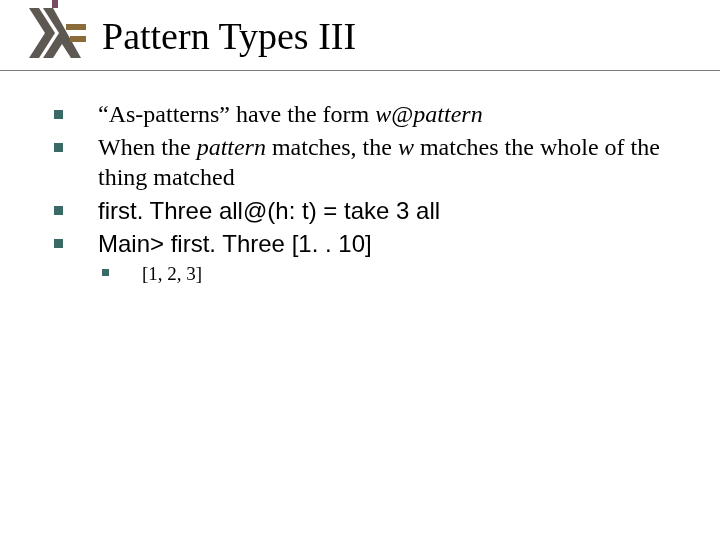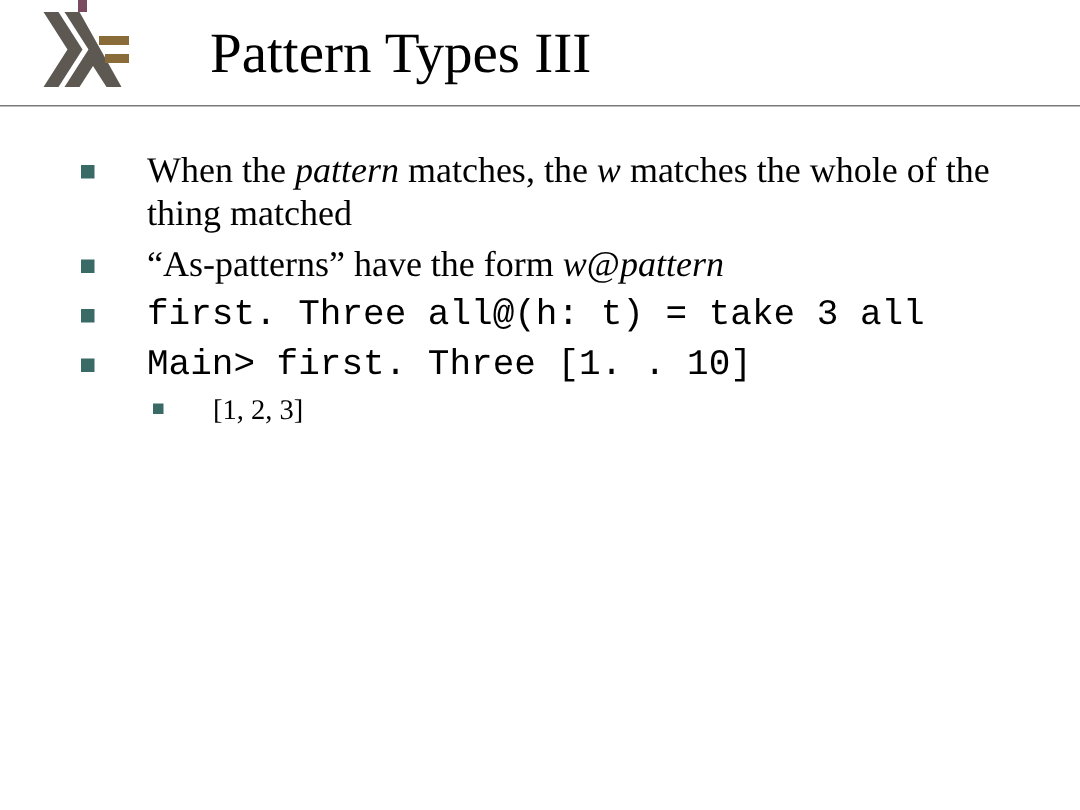--- a/index.html
+++ b/index.html
@@ -1,28 +1,28 @@
 <!DOCTYPE html>
 <html><head>
 <meta charset="utf-8">
 <style>
   * { margin: 0; padding: 0; box-sizing: border-box; }
   html, body { width: 720px; height: 540px; background: #ffffff; font-family: "Times New Roman", Times, serif; color: #000; }
   .slide { position: relative; width: 720px; height: 540px; }
   .logo { position: absolute; left: 22px; top: 0px; width: 66px; height: 66px; }
-  .title { position: absolute; left: 102px; top: 14px; font-size: 38px; font-weight: 400; margin-left: 38px; }
+  .title { position: absolute; left: 102px; top: 14px; font-size: 38px; font-weight: 400; }
   .rule { position: absolute; left: 0; top: 70px; width: 720px; height: 0; border-top: 1px solid #7a7a7a; }
   .body { position: absolute; left: 50px; top: 100px; width: 640px; font-size: 24px; line-height: 1.22; }
   .item { display: flex; align-items: flex-start; margin-bottom: 4px; }
   .bullet { flex: 0 0 48px; display: flex; justify-content: flex-start; padding-left: 4px; padding-top: 10px; }
   .bullet .sq { width: 9px; height: 9px; background: #3a6a66; }
   .bullet.small { flex: 0 0 44px; padding-top: 7px; }
   .bullet.small .sq { width: 7px; height: 7px; }
   .text { flex: 1; }
-  .mono { font-family: Liberation Mono, monospace; }
+  .mono { font-family: Liberation Sans, sans-serif; }
   .sub { margin-left: 48px; margin-top: 3px; font-size: 19px; }
   .italic { font-style: italic; }
 </style>
 </head>
 <body>
 <div class="slide">
 
   <div class="logo">
     <svg viewBox="0 0 66 66" width="66" height="66">
       <polygon points="7,8 23,33 7,58 17,58 33,33 17,8" fill="#5d5852"></polygon>
@@ -36,30 +36,30 @@
   <div class="title">Pattern Types III</div>
   <div class="rule"></div>
 
   <div class="body">
 
     <div class="item">
       <div class="bullet">
           <div class="sq"></div>
         </div>
       <div class="text">
-        <span>When the </span><span class="italic">pattern</span><span> matches, the </span><span class="italic">w</span><span> matches the whole of the thing matched</span>
+        <span>“As-patterns” have the form </span><span class="italic">w</span><span>@</span><span class="italic">pattern</span>
       </div>
     </div>
 
     <div class="item">
       <div class="bullet">
           <div class="sq"></div>
         </div>
       <div class="text">
-        <span>“As-patterns” have the form </span><span class="italic">w</span><span>@</span><span class="italic">pattern</span>
+        <span>When the </span><span class="italic">pattern</span><span> matches, the </span><span class="italic">w</span><span> matches the whole of the thing matched</span>
       </div>
     </div>
 
     <div class="item">
       <div class="bullet">
           <div class="sq"></div>
         </div>
       <div class="text mono">first. Three all@(h: t) = take 3 all</div>
     </div>
 

